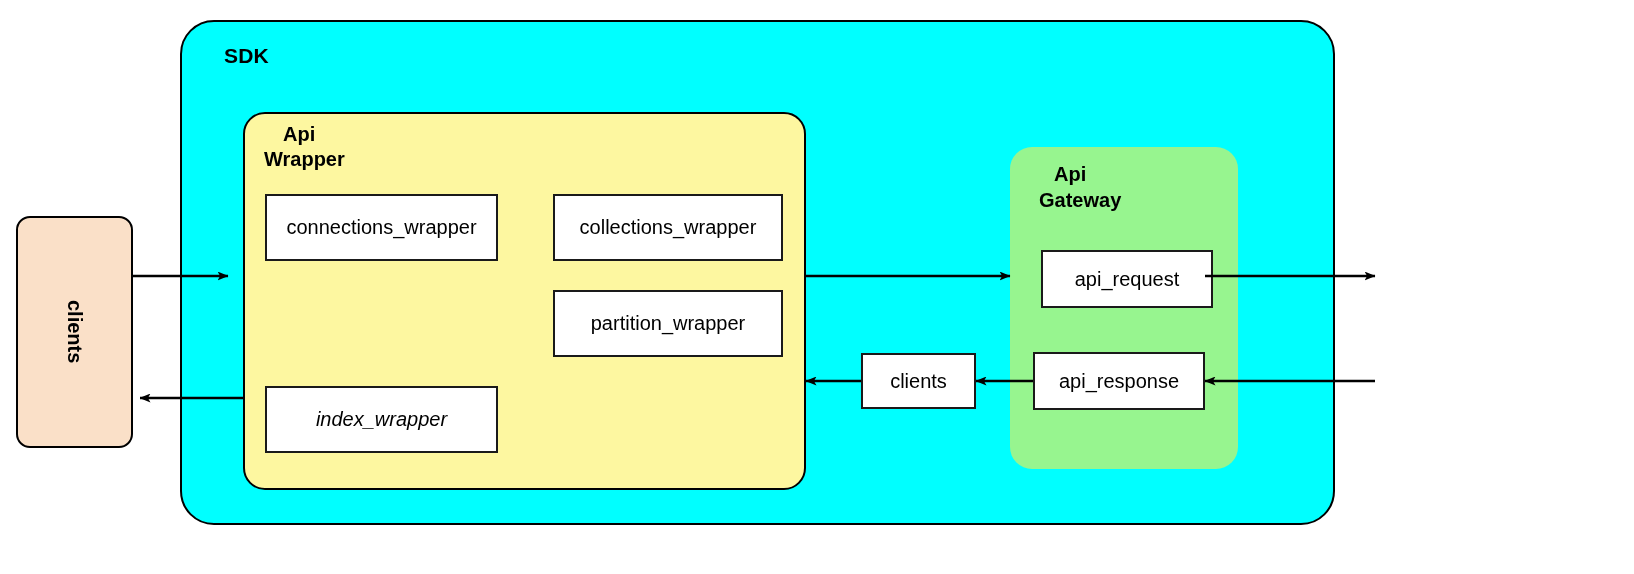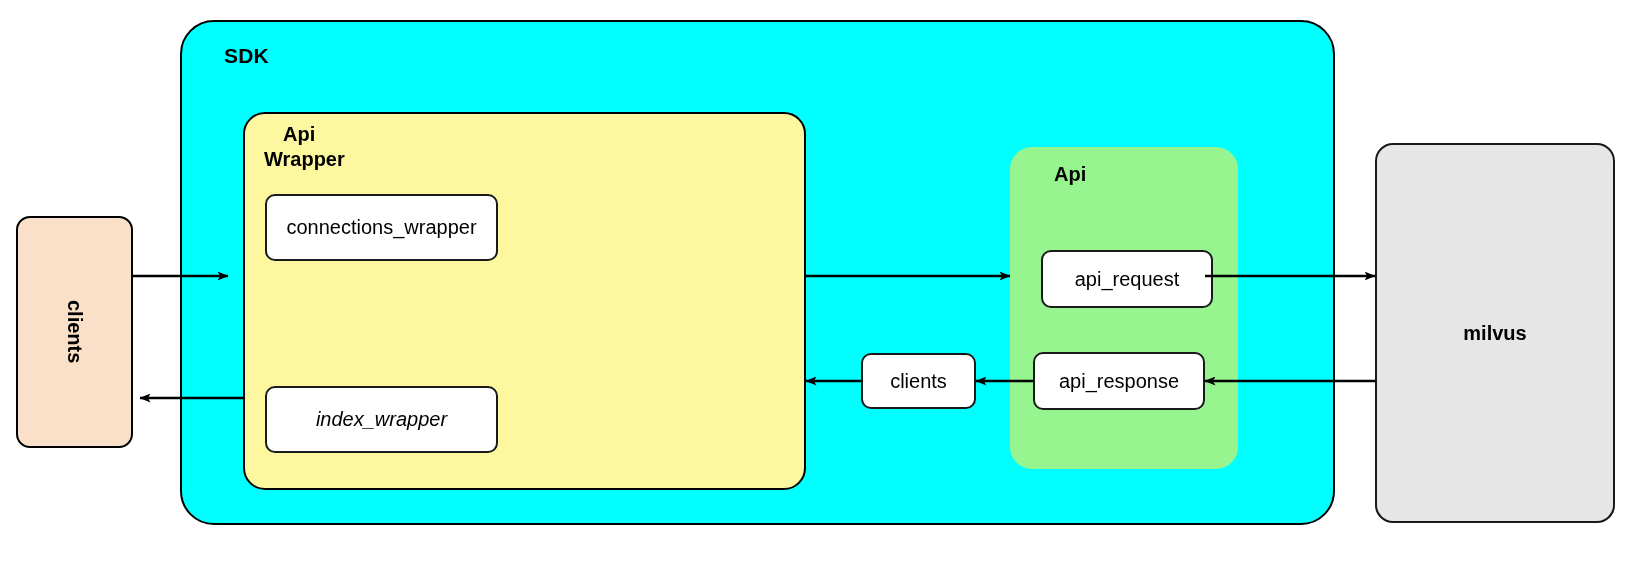--- a/index.html
+++ b/index.html
@@ -60,21 +60,21 @@
     font-weight: bold;
     line-height: 25px;
     color: #000000;
     width: 120px;
   }
   .apiwrapper-label .l2 { display: block; margin-left: -19px; }
   
   .leaf {
     background: #ffffff;
     border: 2px solid #1a1a1a;
-    border-radius: 10px;
+    border-radius: 0;
     display: flex;
     align-items: center;
     justify-content: center;
     font-size: 20px;
     color: #000000;
     text-align: center;
   }
   .w-col-a { left: 265px; width: 233px; }
   .w-col-b { left: 553px; width: 230px; }
   .w-row-1 { top: 194px; height: 67px; }
@@ -171,38 +171,40 @@
   </div>
 
   <div class="node apiwrapper-box">
     <span class="apiwrapper-label">
       <span>Api</span>
       <span class="l2">Wrapper</span>
     </span>
   </div>
 
   <div class="node leaf w-col-a w-row-1">connections_wrapper</div>
+  <div class="node leaf w-col-b w-row-1">collections_wrapper</div>
+  <div class="node leaf w-col-b w-row-2">partition_wrapper</div>
   <div class="node leaf w-col-a w-row-3">index_wrapper</div>
 
   <div class="node gateway-box">
     <span class="gateway-label">
       <span>Api</span>
+      <span class="l2">Gateway</span>
     </span>
   </div>
 
   <div class="node leaf g-leaf g-row-1">api_request</div>
   <div class="node leaf g-leaf g-row-2">api_response</div>
 
   <div class="node leaf checker-box">clients</div>
 
   <div class="node clients-box">
     <span class="clients-label">clients</span>
   </div>
 
-  <div class="node milvus-box">milvus</div>
 
   <svg id="arrows" viewBox="0 0 1634 574">
     <defs>
       <marker id="arrowR" markerWidth="11" markerHeight="9" refX="10.5" refY="4.5" orient="auto" markerUnits="userSpaceOnUse">
         <path d="M0,0 L11,4.5 L0,9 L2.6,4.5 Z" fill="#000000"></path>
       </marker>
       <marker id="arrowL" markerWidth="11" markerHeight="9" refX="10.5" refY="4.5" orient="auto" markerUnits="userSpaceOnUse">
         <path d="M0,0 L11,4.5 L0,9 L2.6,4.5 Z" fill="#000000"></path>
       </marker>
     </defs>

